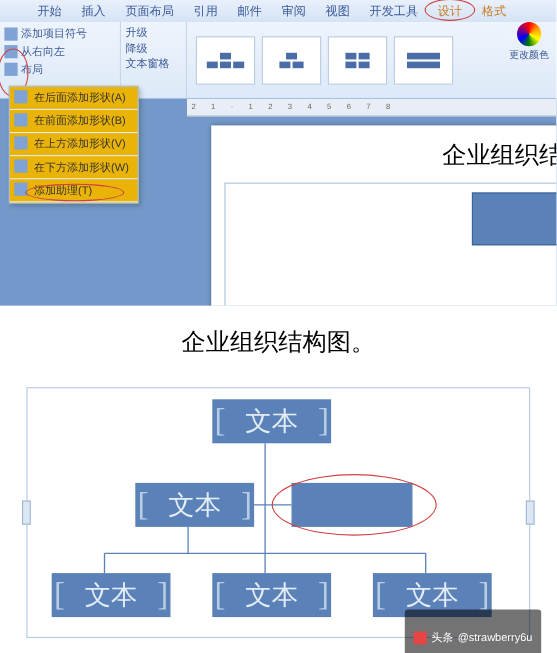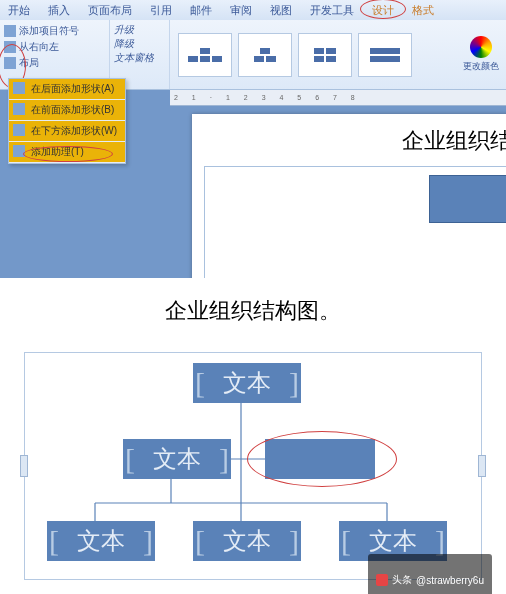--- a/index.html
+++ b/index.html
@@ -1,37 +1,37 @@
 <!DOCTYPE html>
 <html><head>
   <meta charset="utf-8">
   <style>
     * { margin: 0; padding: 0; box-sizing: border-box; font-family: "Microsoft YaHei", SimSun, sans-serif; }
     body { width: 506px; background: #fff; }
     
     
-    .ribbon-tabs { background: linear-gradient(#e8f0fb, #d5e3f5); height: 20px; display: flex; align-items: center; padding-left: 0; font-size: 11px; color: #3b5998; gap: 2px; }
+    .ribbon-tabs { background: linear-gradient(#e8f0fb, #d5e3f5); height: 20px; display: flex; align-items: center; padding-left: 26px; font-size: 11px; color: #3b5998; gap: 2px; }
     .ribbon-tabs span { padding: 2px 8px; cursor: pointer; }
     .ribbon-tabs .active { color: #c97c29; }
     .design-oval { position: relative; }
     .design-oval::after { content: ""; position: absolute; border: 1.5px solid #d04040; border-radius: 50%; width: 44px; height: 18px; left: -4px; top: -2px; pointer-events: none; }
     
     .ribbon-body { background: linear-gradient(#eef4fc, #dde9f8); height: 70px; display: flex; border-bottom: 1px solid #a9c1de; position: relative; }
     .ribbon-left { width: 110px; border-right: 1px solid #c5d6ec; padding: 3px 4px; font-size: 10px; color: #3b5998; }
     .ribbon-left .row { display: flex; align-items: center; gap: 3px; padding: 1px 0; }
     .ribbon-left .row .ic { width: 12px; height: 12px; background: #7ea3d4; display: inline-block; }
     .shape-btn { position: absolute; left: -2px; top: 24px; border: 1.5px solid #d04040; border-radius: 50%; width: 28px; height: 44px; pointer-events: none; }
     
     .layout-gallery { flex: 1; display: flex; align-items: center; gap: 6px; padding: 4px 8px; position: relative; }
     .layout-thumb { width: 54px; height: 44px; background: #fff; border: 1px solid #b5c9e2; display: flex; flex-direction: column; align-items: center; justify-content: center; gap: 2px; }
     .layout-thumb .bx { width: 10px; height: 6px; background: #4a6da8; display: inline-block; margin: 0 1px; }
     .layout-thumb .rw { display: flex; justify-content: center; }
     .gallery-label { position: absolute; bottom: -14px; left: 50%; transform: translateX(-50%); font-size: 10px; color: #3b5998; }
     
-    .color-btn { width: 50px; display: flex; flex-direction: column; align-items: center; justify-content: center; font-size: 9px; color: #3b5998; }
+    .color-btn { width: 50px; display: flex; flex-direction: column; align-items: center; font-size: 9px; color: #3b5998; }
     .color-wheel { width: 22px; height: 22px; border-radius: 50%; background: conic-gradient(red, orange, yellow, green, blue, purple, red); margin-bottom: 2px; }
     
     
     .dropdown { position: absolute; left: 8px; top: 78px; width: 118px; background: #eab308; border: 1px solid #a9c1de; box-shadow: 2px 2px 4px rgba(0,0,0,0.2); font-size: 10px; z-index: 10; }
     .dropdown .item { padding: 3px 6px 3px 22px; color: #333; border-bottom: 1px solid #e5ecf6; position: relative; }
     .dropdown .item:last-child { background: #fce9b8; }
     .dropdown .item .ic2 { position: absolute; left: 4px; top: 3px; width: 12px; height: 12px; background: #7ea3d4; }
     .dd-oval { position: absolute; border: 1.5px solid #d04040; border-radius: 50%; width: 90px; height: 16px; left: 14px; bottom: 1px; pointer-events: none; }
     
     
@@ -96,21 +96,21 @@
       </div>
     <div class="row">
         <span class="ic"></span>
         <span>从右向左</span>
       </div>
     <div class="row">
         <span class="ic"></span>
         <span>布局</span>
       </div>
   </div>
-  <div style="width:60px;border-right:1px solid #c5d6ec;padding:3px 4px;font-size:10px;color:#3b5998;font-style:italic;">
+  <div style="width:60px;border-right:1px solid #c5d6ec;padding:3px 4px;font-size:10px;color:#3b5998;">
     <div class="row"><span>升级</span></div>
     <div class="row"><span>降级</span></div>
     <div class="row"><span>文本窗格</span></div>
   </div>
   <div class="layout-gallery">
     <div class="layout-thumb">
         <div class="rw">
           <span class="bx"></span>
         </div>
         <div class="rw">
@@ -150,20 +150,21 @@
   </div>
   <div class="color-btn">
     <div class="color-wheel"></div>
     <span>更改颜色</span>
   </div>
 </div>
 
 <div class="dropdown">
   <div class="item"><span class="ic2"></span><span>在后面添加形状(A)</span></div>
   <div class="item"><span class="ic2"></span><span>在前面添加形状(B)</span></div>
+  <div class="item"><span class="ic2"></span><span>在上方添加形状(V)</span></div>
   <div class="item"><span class="ic2"></span><span>在下方添加形状(W)</span></div>
   <div class="item"><span class="ic2"></span><span>添加助理(T)</span></div>
   <div class="dd-oval"></div>
 </div>
 
 <div class="doc-top">
   <div class="ruler-h">2  1  ·  1  2  3  4  5  6  7  8</div>
   <div class="page">
     <div class="page-title">企业组织结</div>
     <div class="smartart-frame">

